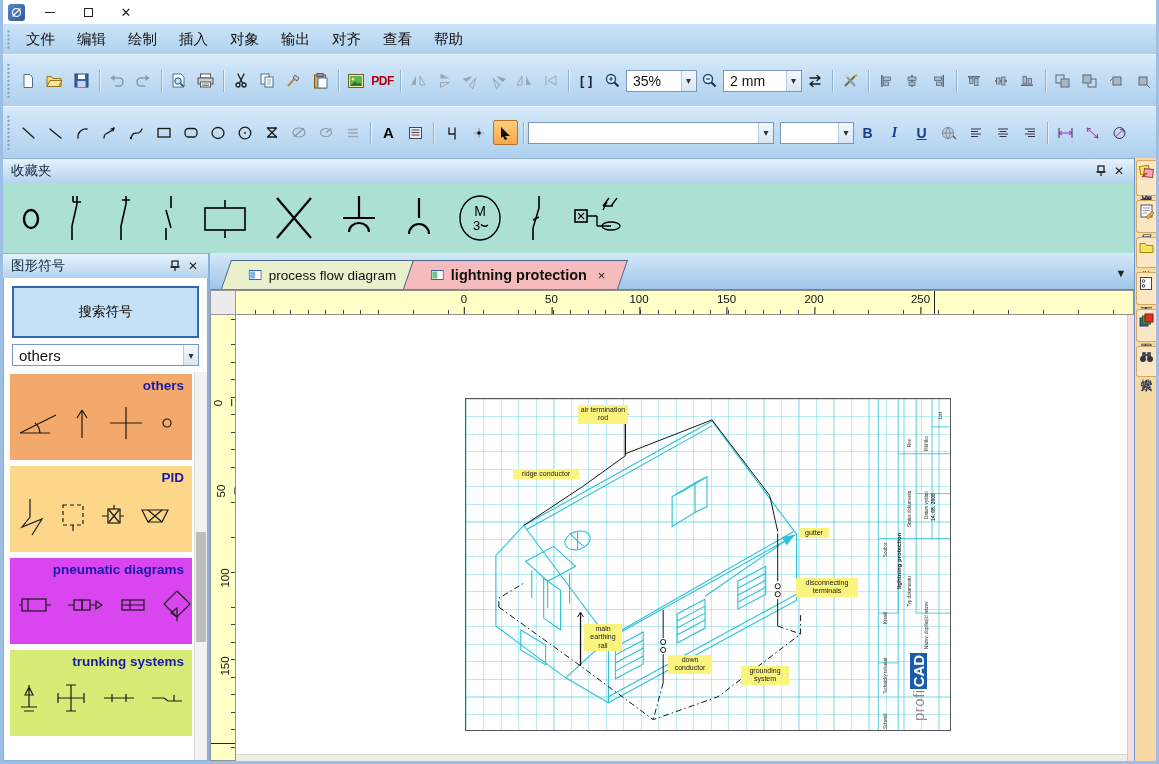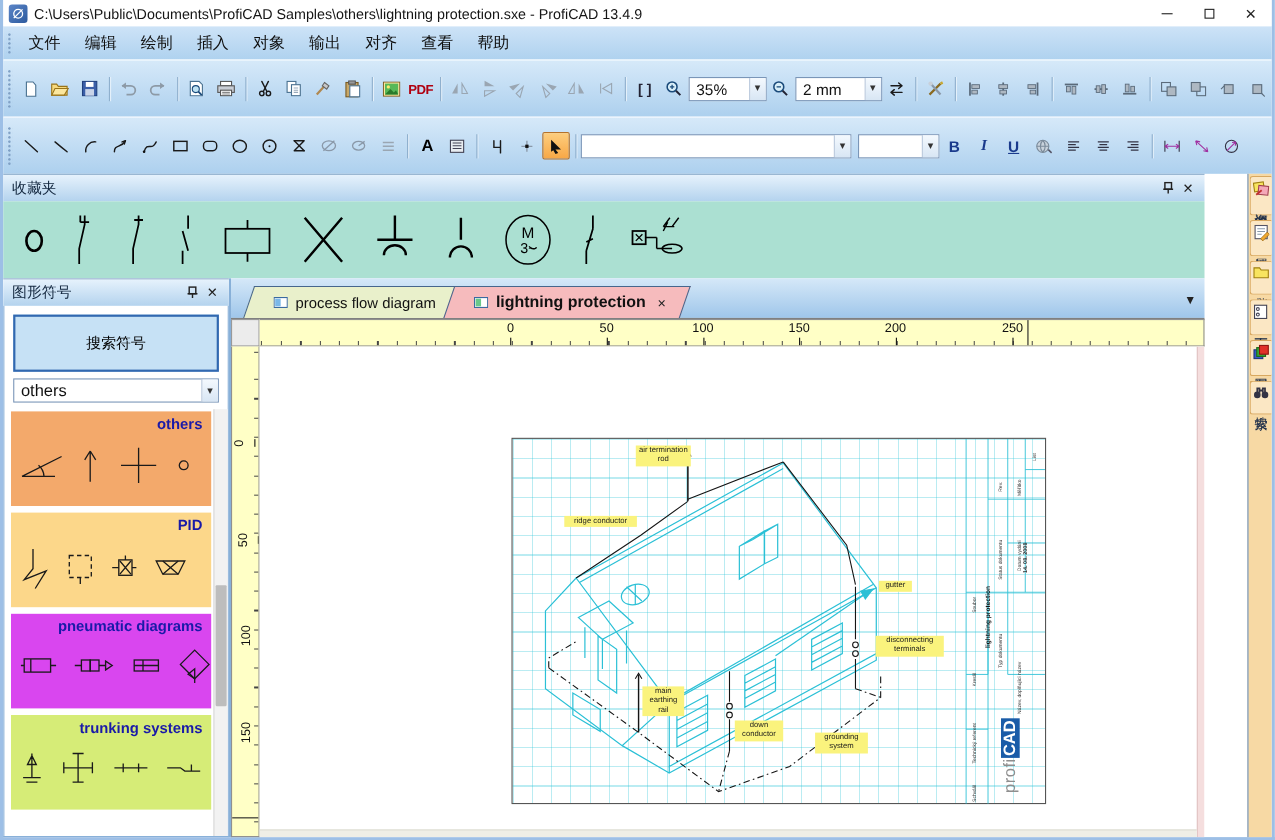--- a/index.html
+++ b/index.html
@@ -44,21 +44,21 @@
   
   .panelhead { height:25px; background:linear-gradient(#E6F2FC,#B4D3EE); display:flex; align-items:center;
                padding:0 6px 0 8px; font-size:13.5px; color:#10243C; border-top:1px solid #8FB0CE; }
   .panelhead .sp { flex:1; }
   .phbtn { width:18px; height:18px; display:flex; align-items:center; justify-content:center; color:#222; font-size:12px; }
   .favbody { height:70px; background:#ABE0D2; display:flex; align-items:center; gap:20px; padding-left:16px; }
   .favsym { display:flex; align-items:center; justify-content:center; }
   .favsym svg { display:block; }
 
   
-  .mainrow { flex:1; display:flex; min-height:0;gap:39px; }
+  .mainrow { flex:1; display:flex; min-height:0; }
   .maincol { flex:1; display:flex; flex-direction:column; min-width:0; }
   .lowrow { flex:1; display:flex; min-height:0; }
 
   
   .dock { width:207px; flex:0 0 auto; display:flex; flex-direction:column; background:#fff; border-right:2px solid #88B0D8; }
   .dockbody { flex:1; display:flex; flex-direction:column; border:1px solid #88B0D8; border-top:none; min-height:0; }
   .searchbtn { margin:8px 8px 6px 8px; height:52px; background:#C6E1F5; border:2px solid #3168B0;
                display:flex; align-items:center; justify-content:center; font-size:13.5px; color:#000; }
   .catcombo { margin:0 8px 6px 8px; }
   .catcombo .val { font-size:15px; }
@@ -140,21 +140,20 @@
 
 <div class="win">
 
   <div class="titlebar">
     <span class="appicon">
       <svg width="11" height="11" viewBox="0 0 11 11">
           <circle cx="5.5" cy="5.5" r="4" fill="none" stroke="#fff" stroke-width="1.2"></circle>
           <path d="M1.5 9.5L9.5 1.5" stroke="#fff" stroke-width="1.2"></path>
         </svg>
     </span>
-    <span class="titletext">C:\Users\Public\Documents\ProfiCAD Samples\others\lightning protection.sxe - ProfiCAD 13.4.9</span>
     <span class="wbtn">
         <span class="dash"></span>
       </span>
     <span class="wbtn">
         <span class="sq"></span>
       </span>
     <span class="wbtn">
         <span class="x">✕</span>
       </span>
   </div>

